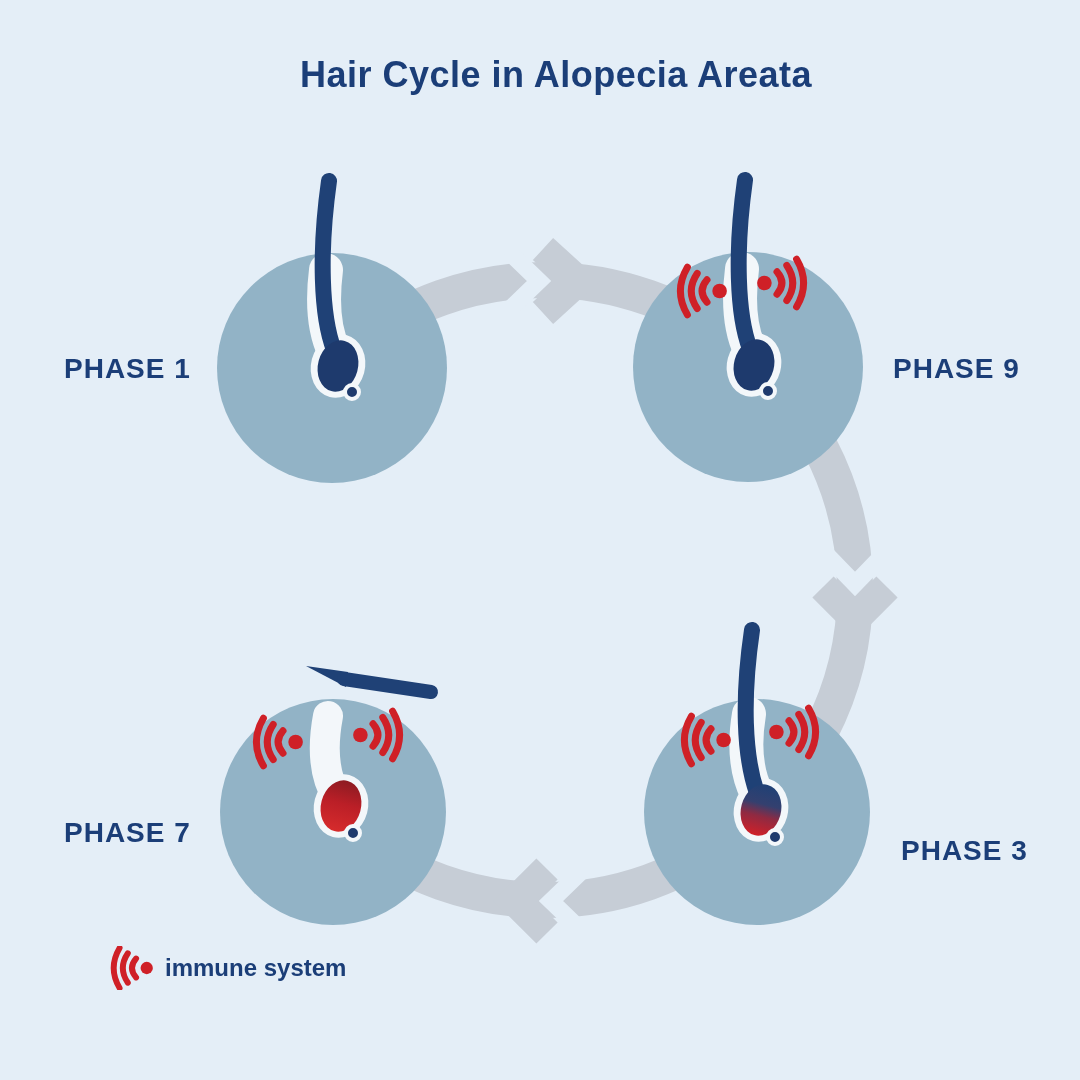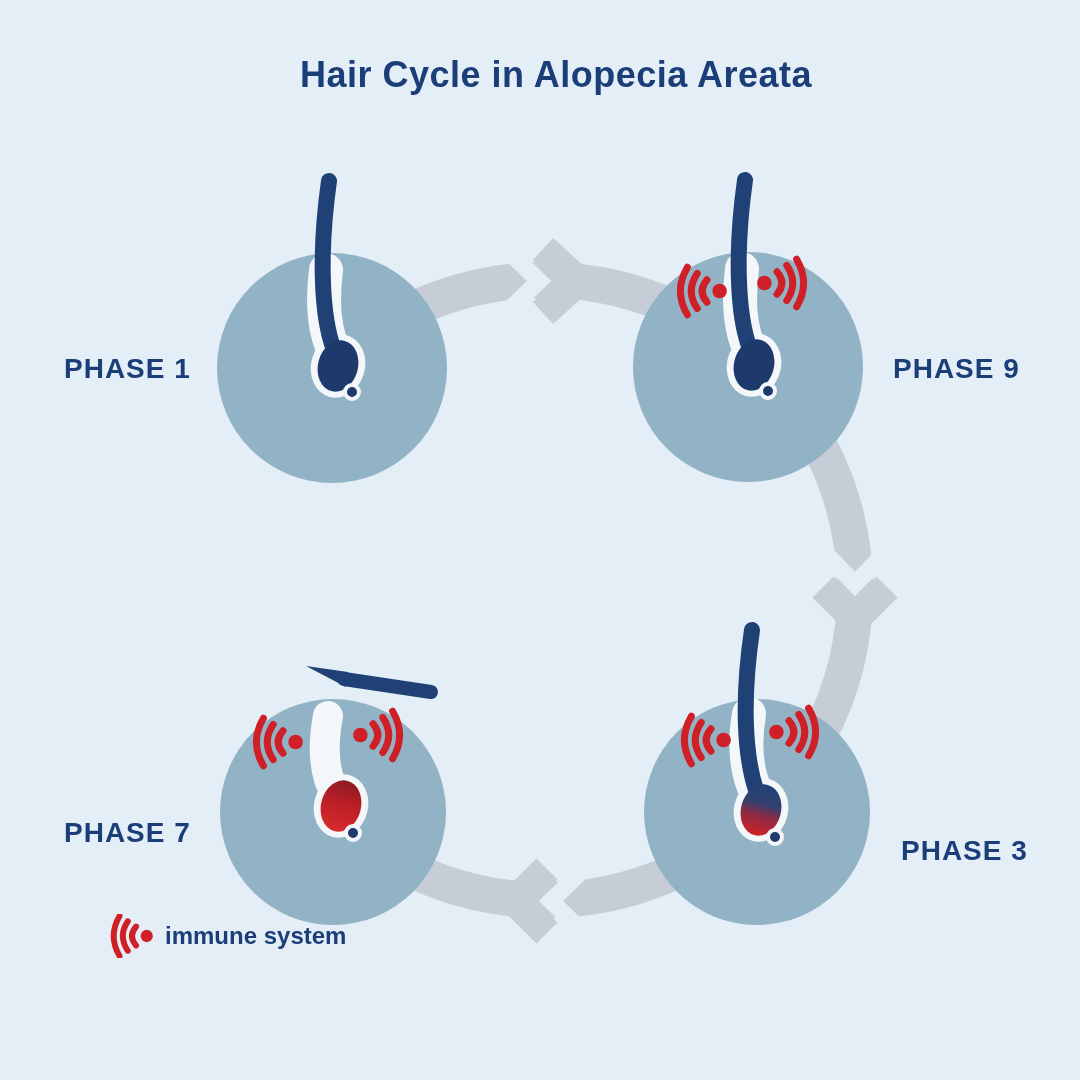--- a/index.html
+++ b/index.html
@@ -30,21 +30,21 @@
     letter-spacing:1px;
     white-space:nowrap;
   }
   .pl-1{left:64px;top:353px;}
   .pl-2{left:893px;top:353px;}
   .pl-3{left:901px;top:817px;margin-top:18px;}
   .pl-4{left:64px;top:817px;}
   .diagram-svg{position:absolute;left:0;top:0;}
   .legend{
     position:absolute;
-    left:106px;top:914px;
+    left:106px;top:946px;
     display:flex;
     align-items:center;
     gap:9px;
   }
   .legend-text{
     color:#1b3e78;
     font-size:24px;
     font-weight:700;
   }
 </style>

